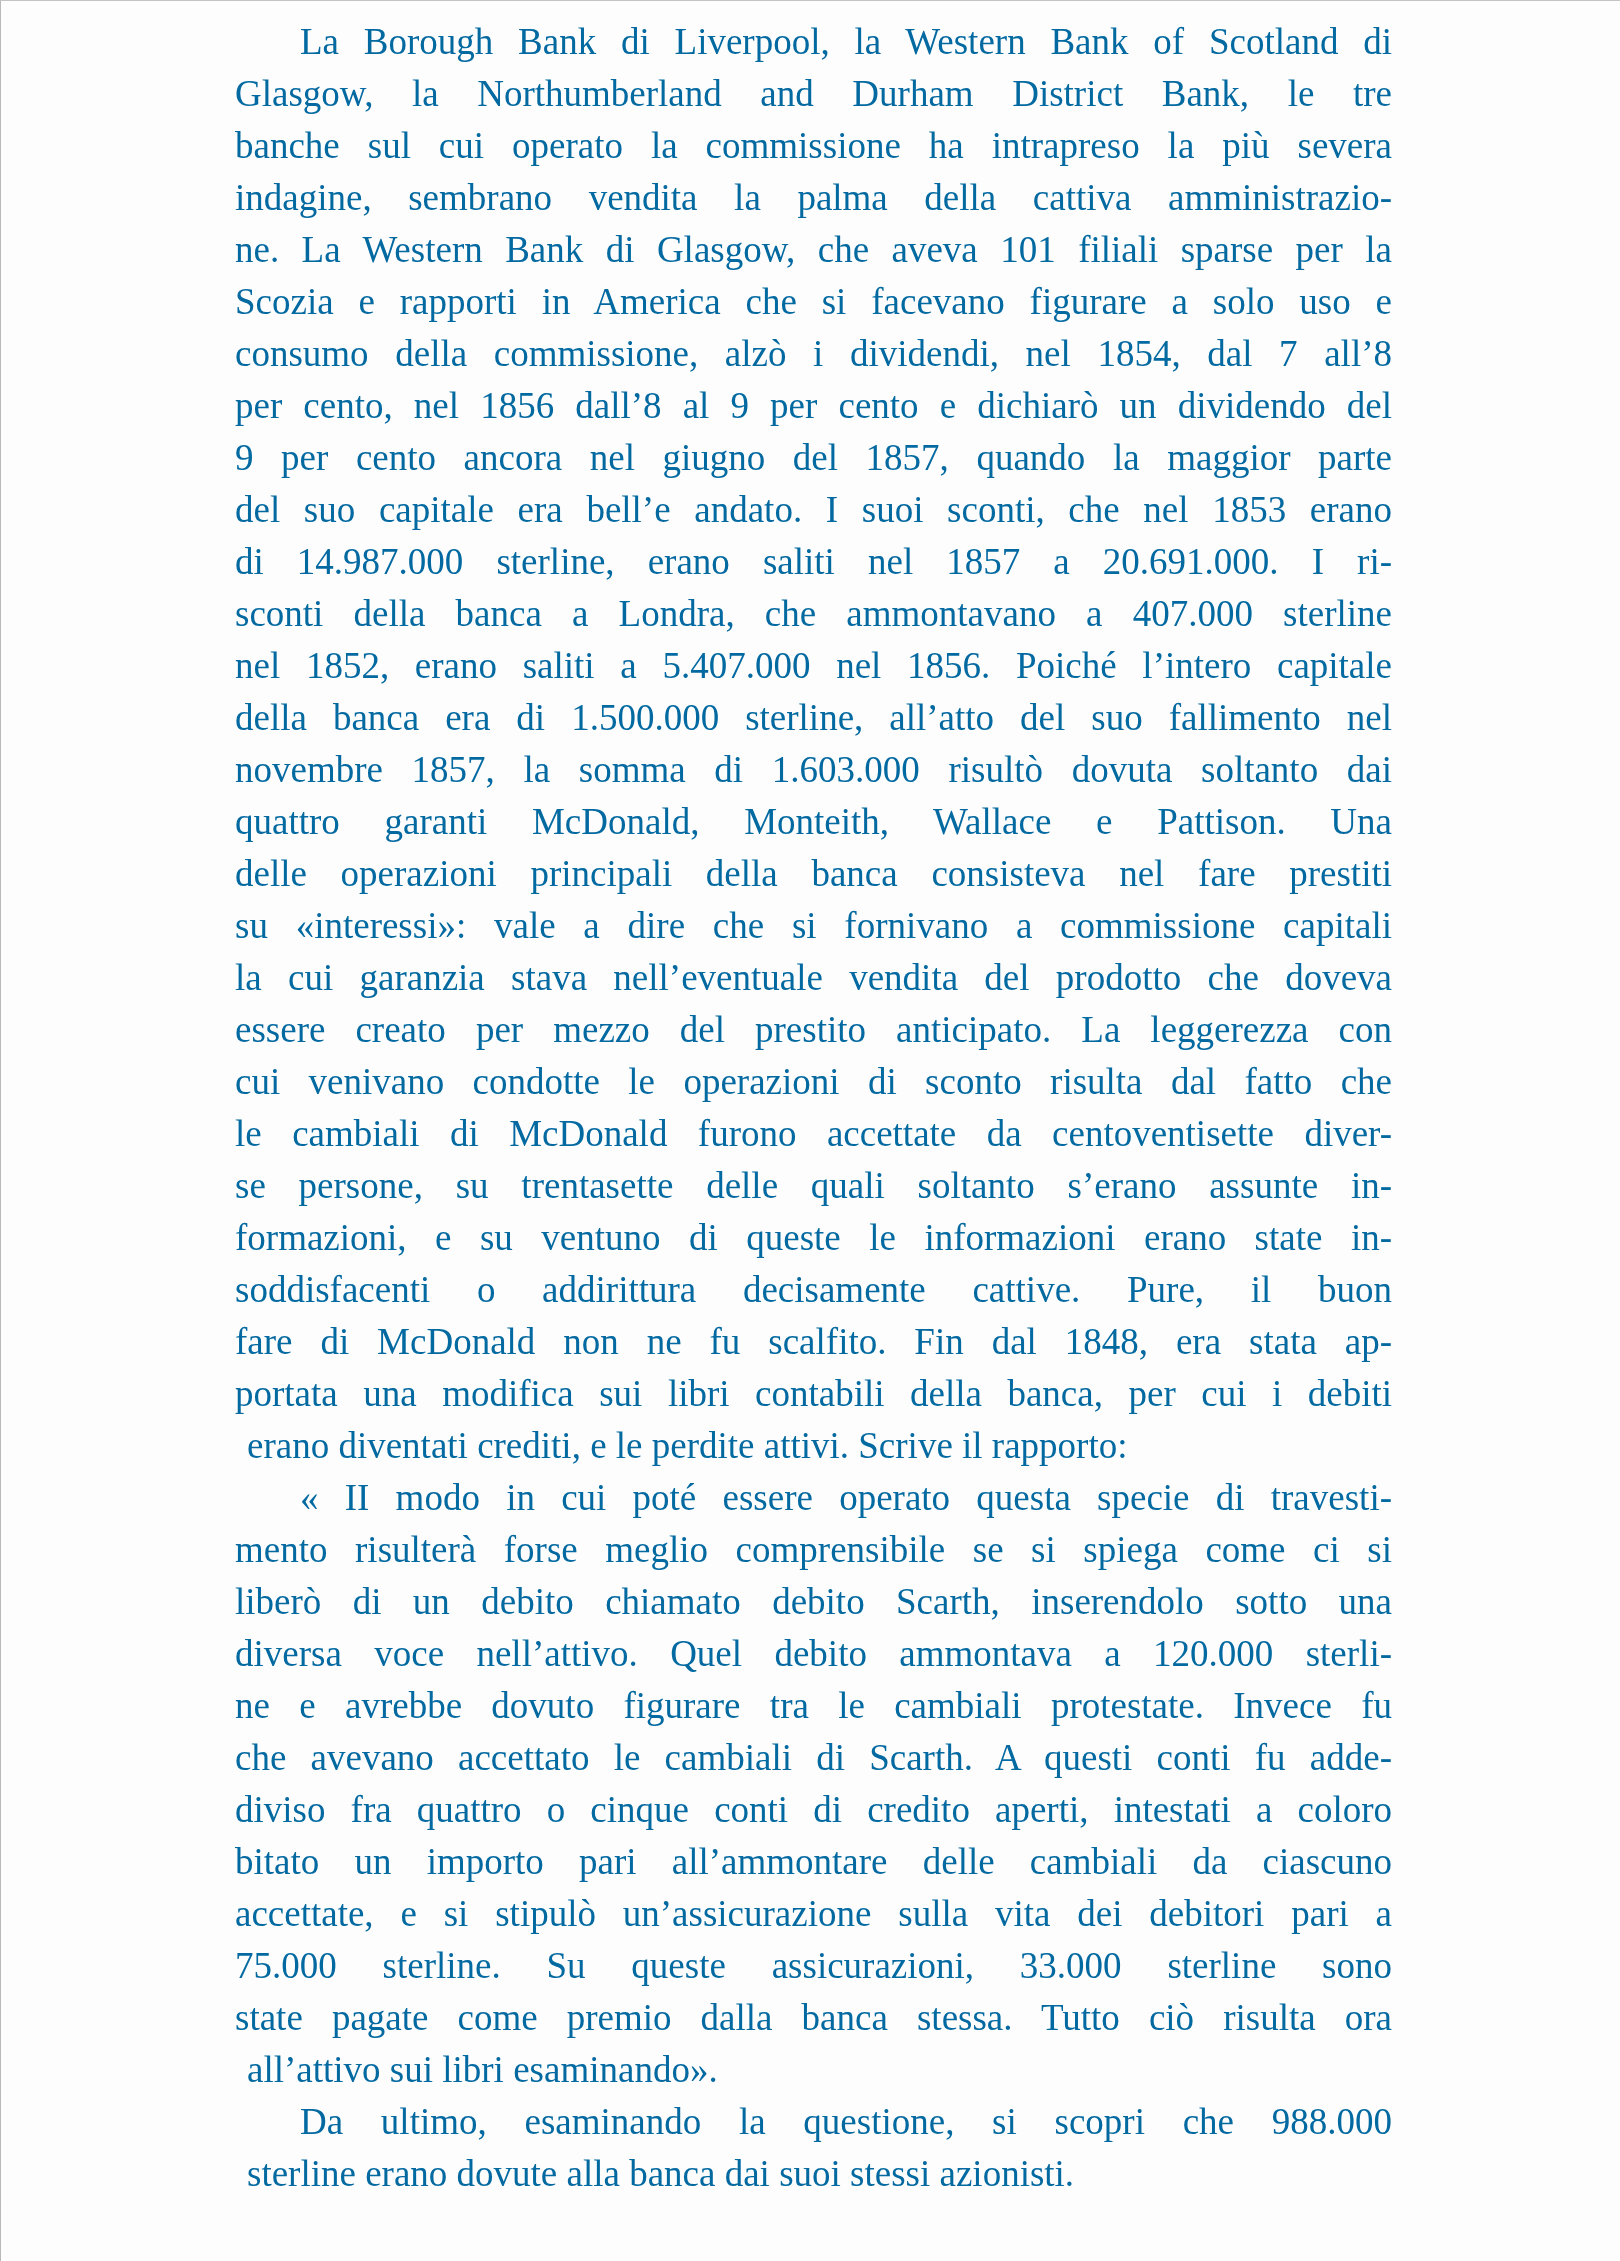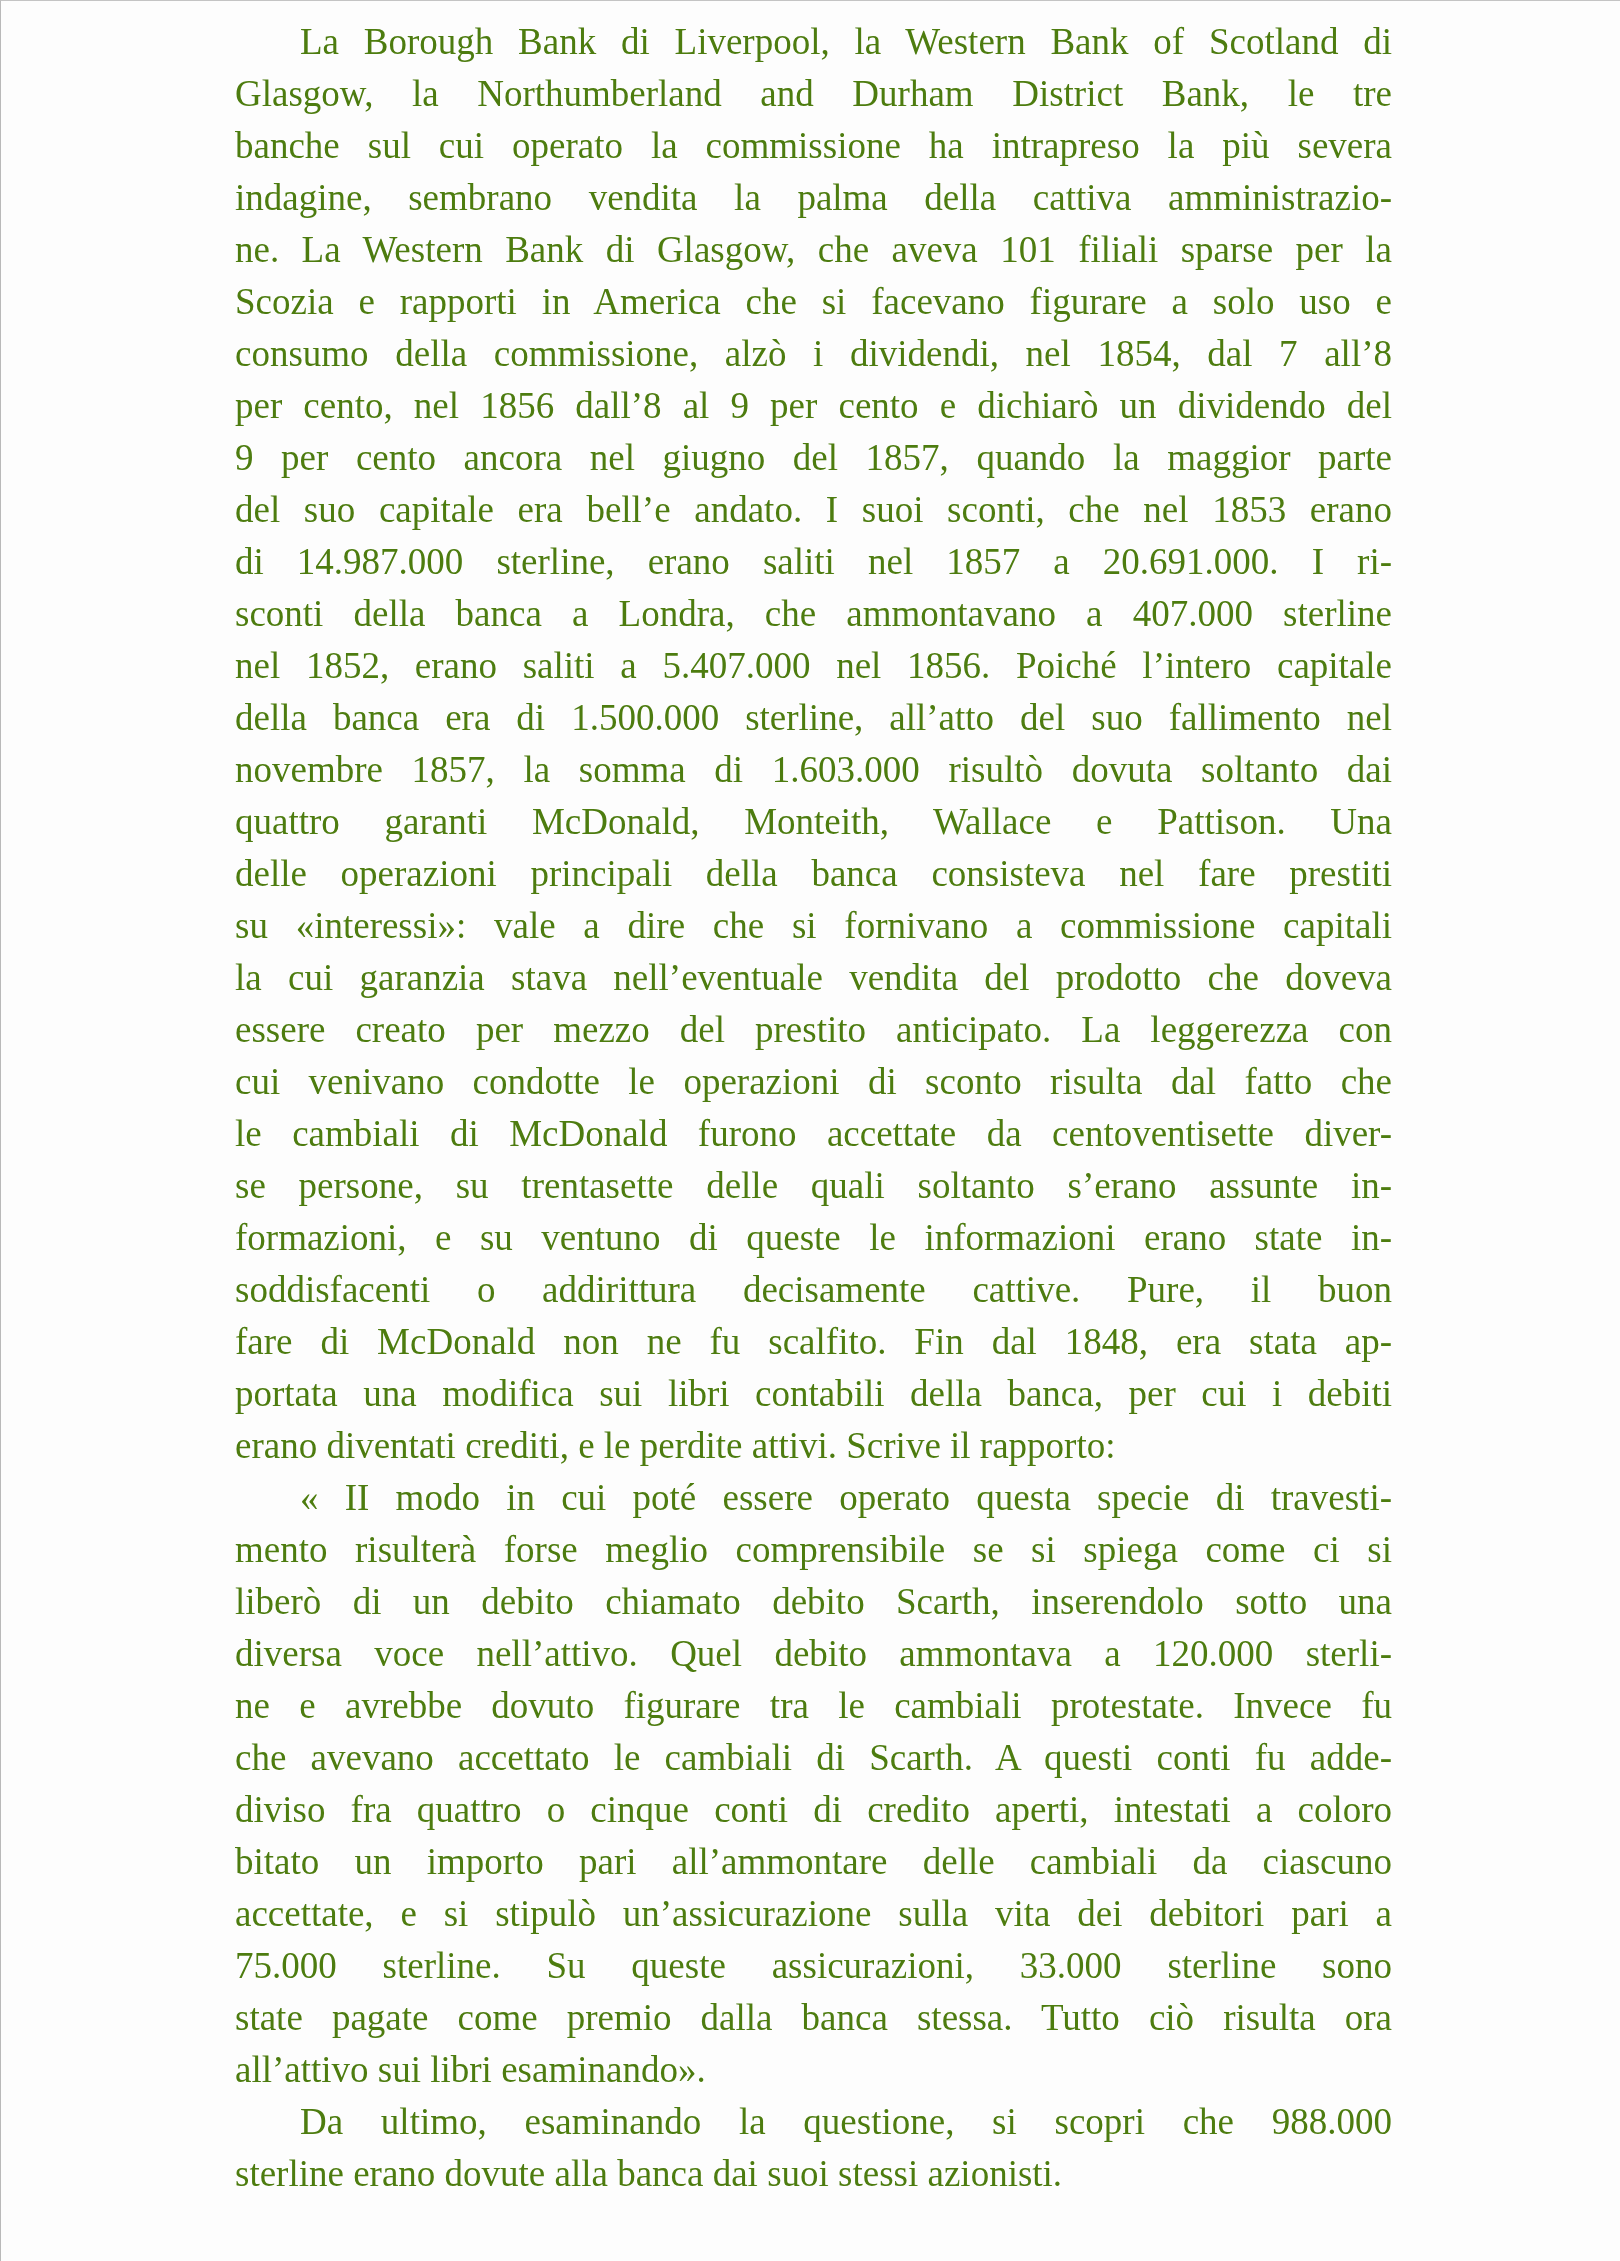--- a/index.html
+++ b/index.html
@@ -30,27 +30,28 @@
   }
   .text-line {
     text-align: justify;
     text-align-last: justify;
   }
   .text-line.indent {
     text-indent: 65px;
   }
   .text-line.para-end {
     text-align-last: left;
+    margin-left: 12px;
   }
 </style>
 </head>
 <body>
 
 <div class="page" style="background: rgb(253, 253, 253);">
-  <div class="text-block" style="color: #4d7c0f;">
+  <div class="text-block" style="color: #0369a1;">
       <div class="text-line indent">La Borough Bank di Liverpool, la Western Bank of Scotland di</div>
       <div class="text-line">Glasgow, la Northumberland and Durham District Bank, le tre</div>
       <div class="text-line">banche sul cui operato la commissione ha intrapreso la più severa</div>
       <div class="text-line">indagine, sembrano vendita la palma della cattiva amministrazio-</div>
       <div class="text-line">ne. La Western Bank di Glasgow, che aveva 101 filiali sparse per la</div>
       <div class="text-line">Scozia e rapporti in America che si facevano figurare a solo uso e</div>
       <div class="text-line">consumo della commissione, alzò i dividendi, nel 1854, dal 7 all’8</div>
       <div class="text-line">per cento, nel 1856 dall’8 al 9 per cento e dichiarò un dividendo del</div>
       <div class="text-line">9 per cento ancora nel giugno del 1857, quando la maggior parte</div>
       <div class="text-line">del suo capitale era bell’e andato. I suoi sconti, che nel 1853 erano</div>

